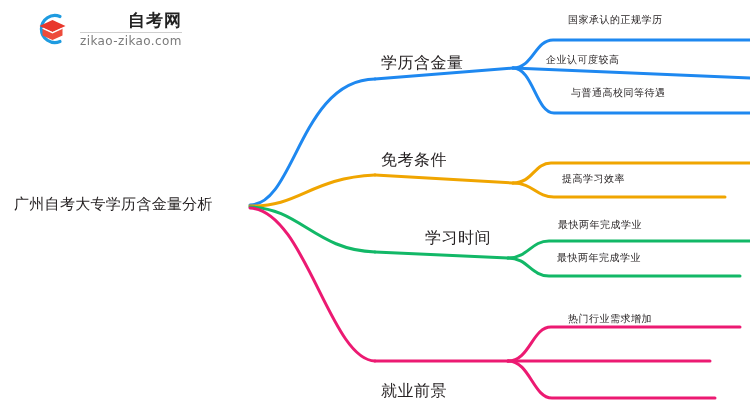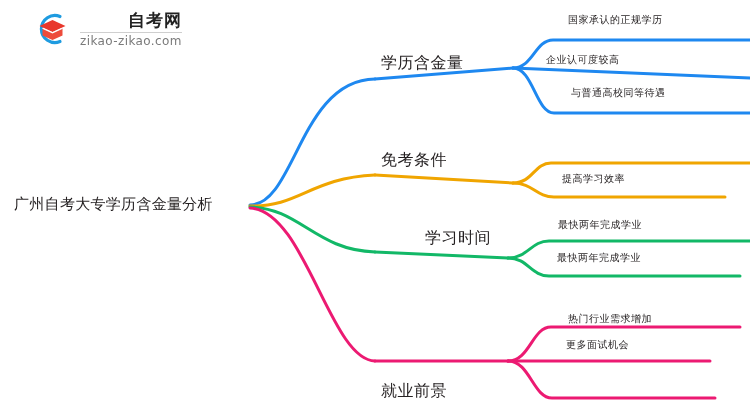--- a/index.html
+++ b/index.html
@@ -109,15 +109,14 @@
   <div class="node node-leaf l1">国家承认的正规学历</div>
   <div class="node node-leaf l2">企业认可度较高</div>
   <div class="node node-leaf l3">与普通高校同等待遇</div>
 
   <div class="node node-leaf l5">提高学习效率</div>
 
   <div class="node node-leaf l6">最快两年完成学业</div>
   <div class="node node-leaf l7">最快两年完成学业</div>
 
   <div class="node node-leaf l8">热门行业需求增加</div>
-  <div class="node node-leaf l9">更多面试机会</div>
 
 </div>
 
 </body></html>

